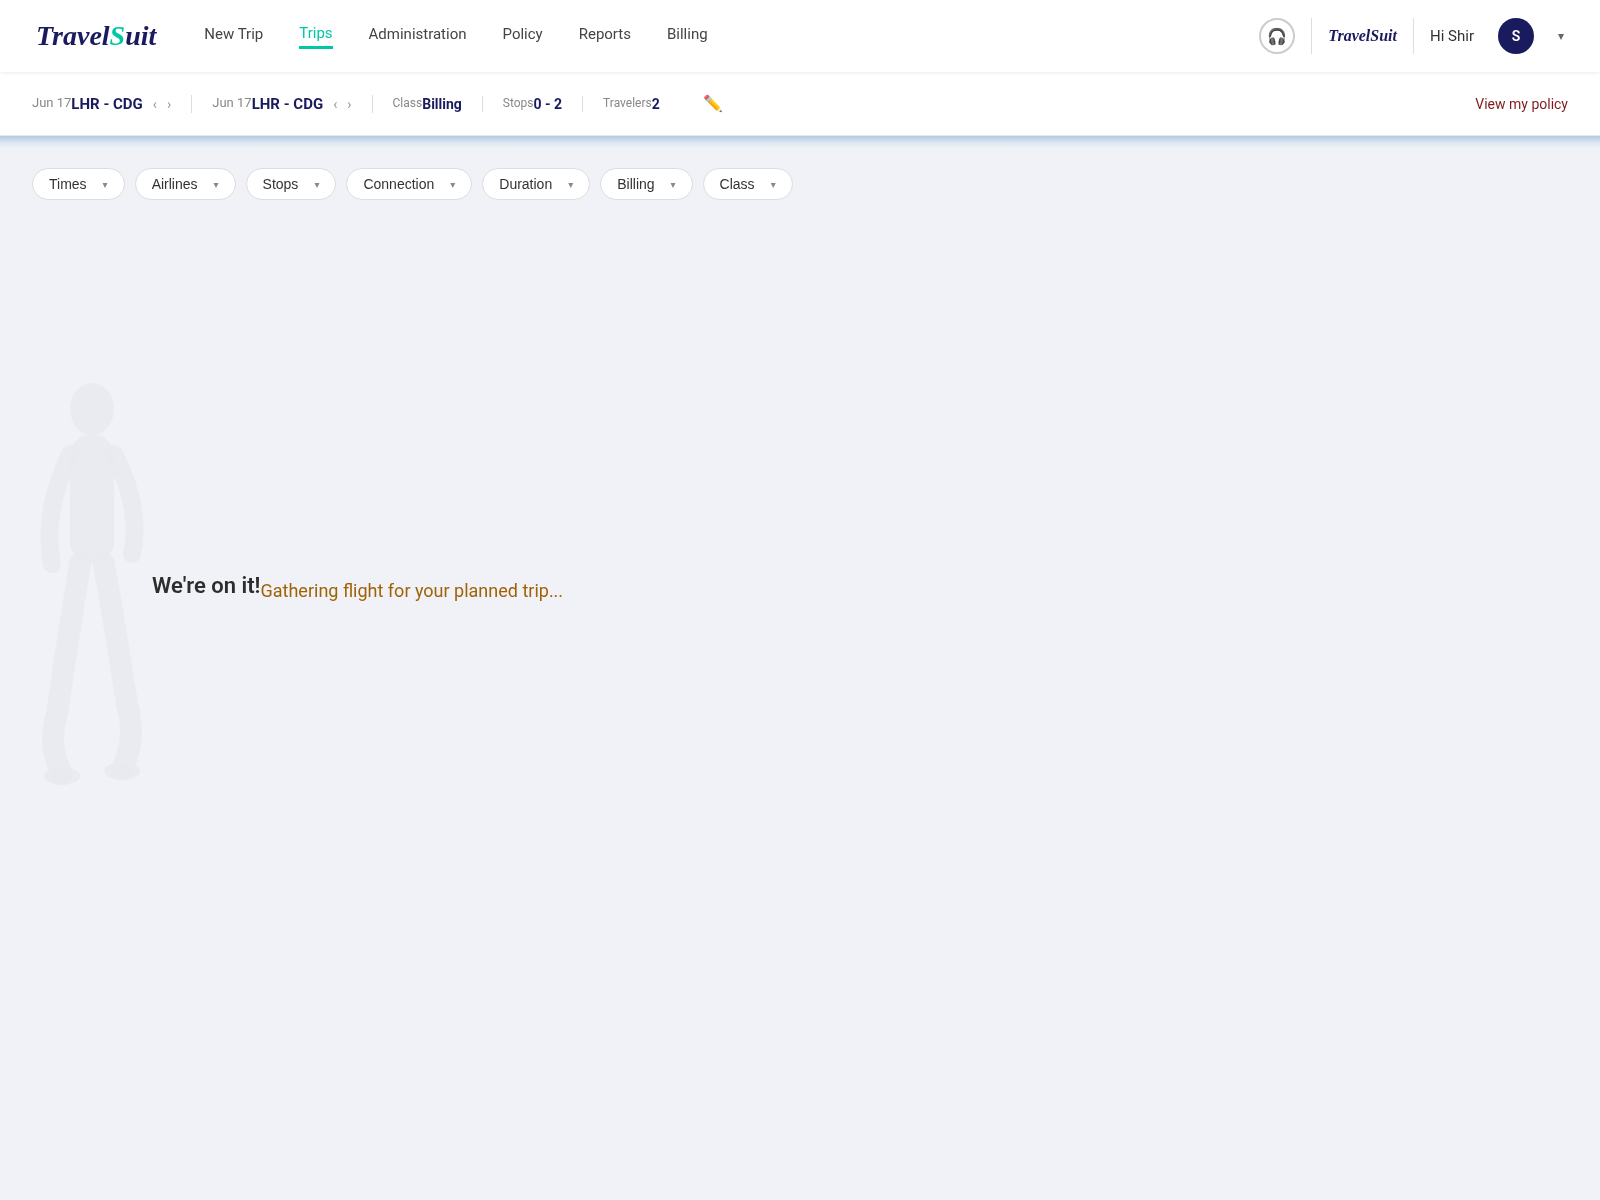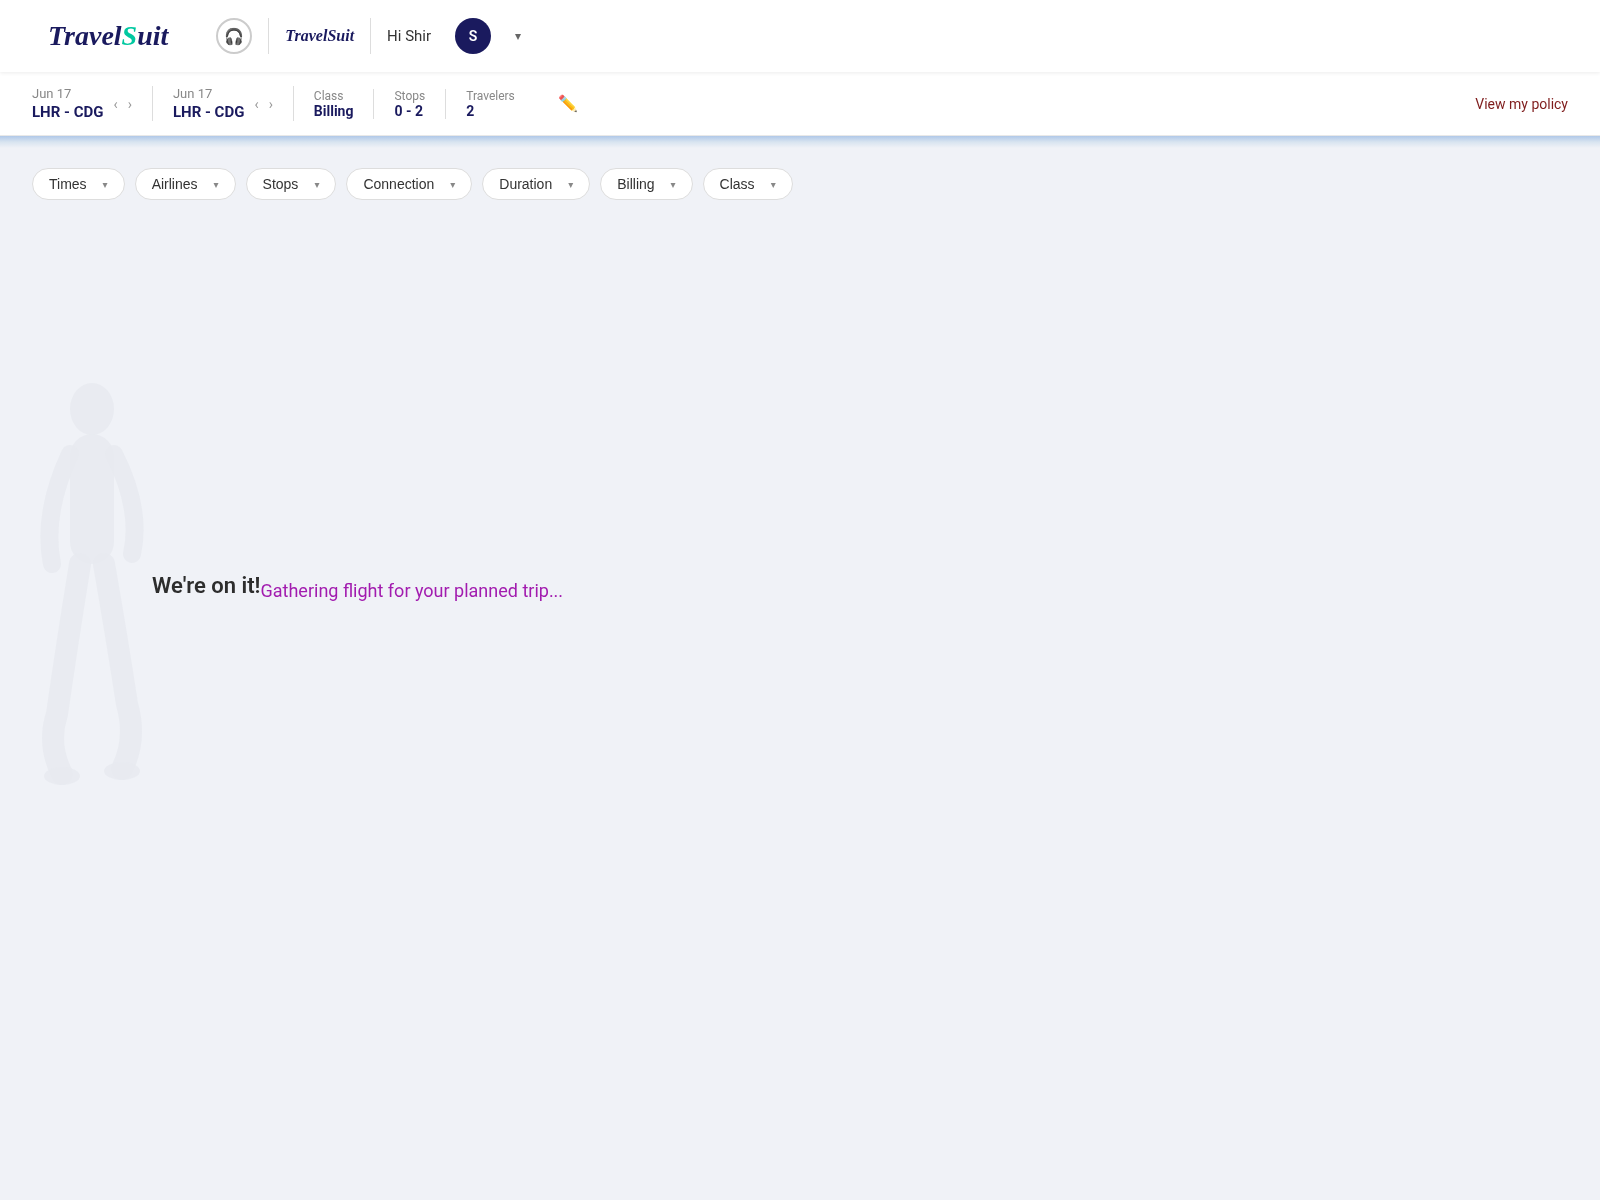--- a/index.html
+++ b/index.html
@@ -4,21 +4,21 @@
   <style>
     * { box-sizing: border-box; margin: 0; padding: 0; }
     body { font-family: -apple-system, BlinkMacSystemFont, 'Segoe UI', Roboto, sans-serif; background: #f0f2f7; min-height: 1200px; }
 
     
     .navbar {
       background: #fff;
       height: 72px;
       display: flex;
       align-items: center;
-      padding: 0 48px;
+      padding: 0 36px;
       box-shadow: 0 1px 4px rgba(0,0,0,0.08);
       position: relative;
       z-index: 10;
     }
     .navbar-logo {
       flex-shrink: 0;
       margin-right: 48px;
     }
     .logo-text {
       font-size: 28px;
@@ -113,21 +113,21 @@
       padding-right: 20px;
       border-right: 1px solid #ddd;
       margin-right: 20px;
     }
     .search-segment:last-of-type {
       border-right: none;
     }
     .segment-date { font-size: 13px; color: #888; margin-bottom: 2px; }
     .segment-route { font-size: 15px; font-weight: 700; color: #1a1a5e; }
     .nav-arrow { cursor: pointer; color: #999; font-size: 14px; }
-    .segment-info { display: flex; flex-direction: column; }
+    .segment-info { display: flex; flex-direction: row; }
     .segment-label { font-size: 12px; color: #888; }
     .segment-value { font-size: 14px; font-weight: 700; color: #1a1a5e; }
     .edit-btn {
       background: none;
       border: none;
       cursor: pointer;
       color: #3a9de0;
       font-size: 16px;
       padding: 4px;
     }
@@ -185,30 +185,38 @@
 
     .loading-title {
       font-size: 22px;
       font-weight: 600;
       color: #2d2d2d;
       margin-bottom: 10px;
       text-align: center;
     }
     .loading-subtitle {
       font-size: 18px;
-      color: #a21caf;
+      color: #a16207;
       text-align: center;
     }
   </style>
 </head>
 <body>
 
 <nav class="navbar">
   <div class="navbar-logo">
     <span class="logo-text">Travel<span>S</span>uit</span>
+  </div>
+  <div class="nav-links">
+    <a class="nav-link">New Trip</a>
+    <a class="nav-link active">Trips</a>
+    <a class="nav-link">Administration</a>
+    <a class="nav-link">Policy</a>
+    <a class="nav-link">Reports</a>
+    <a class="nav-link">Billing</a>
   </div>
   <div class="navbar-right">
     <div class="support-icon">🎧</div>
     <div class="navbar-divider"></div>
     <span class="navbar-brand">TravelSuit</span>
     <div class="navbar-divider"></div>
     <div class="user-greeting">
       <span>Hi Shir</span>
       <div class="user-avatar">S</div>
       <span class="chevron-down">▾</span>

